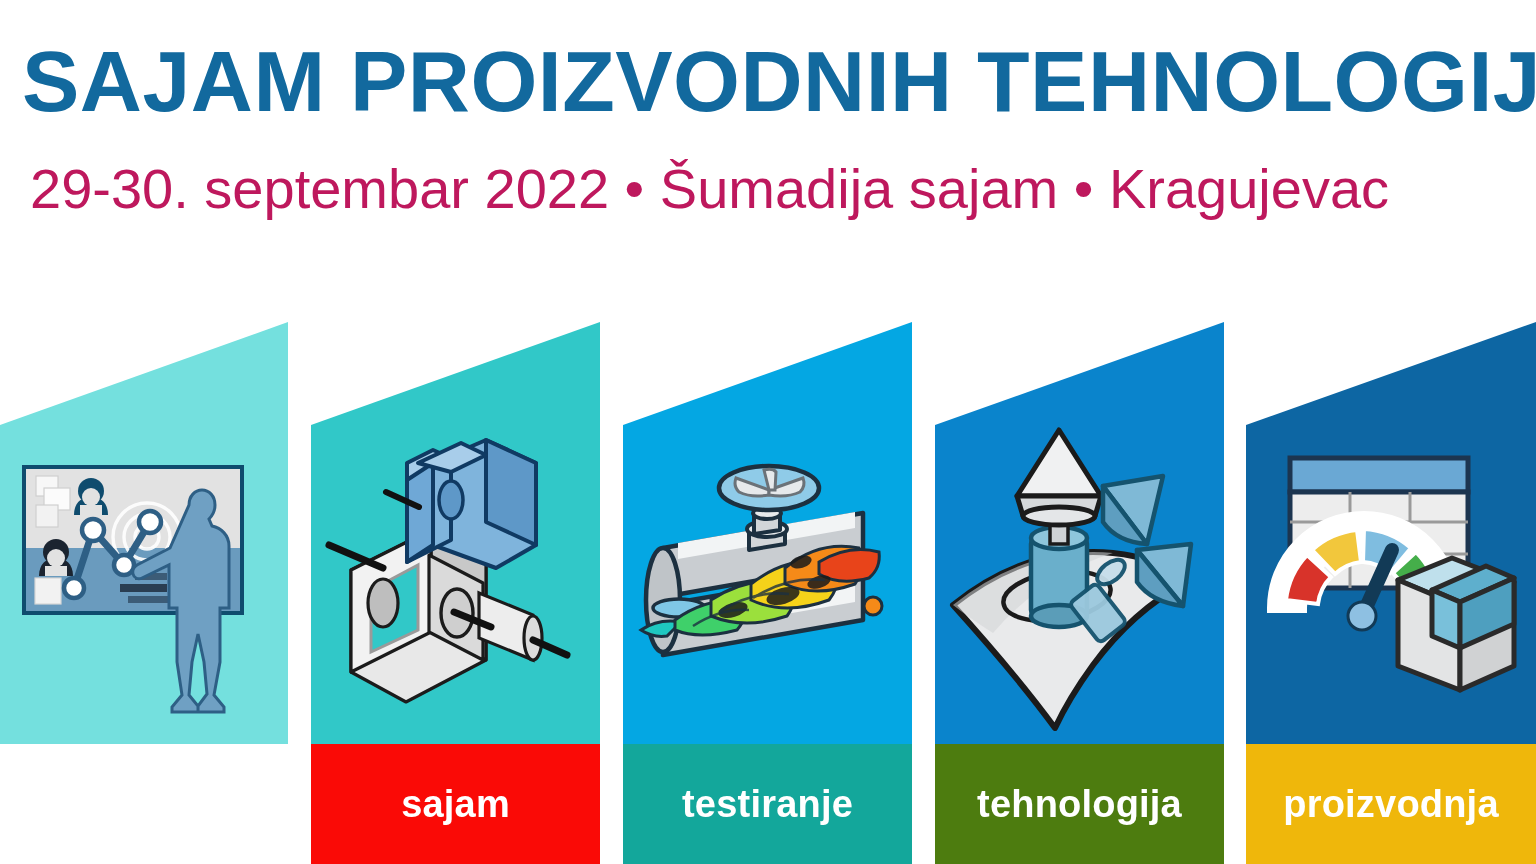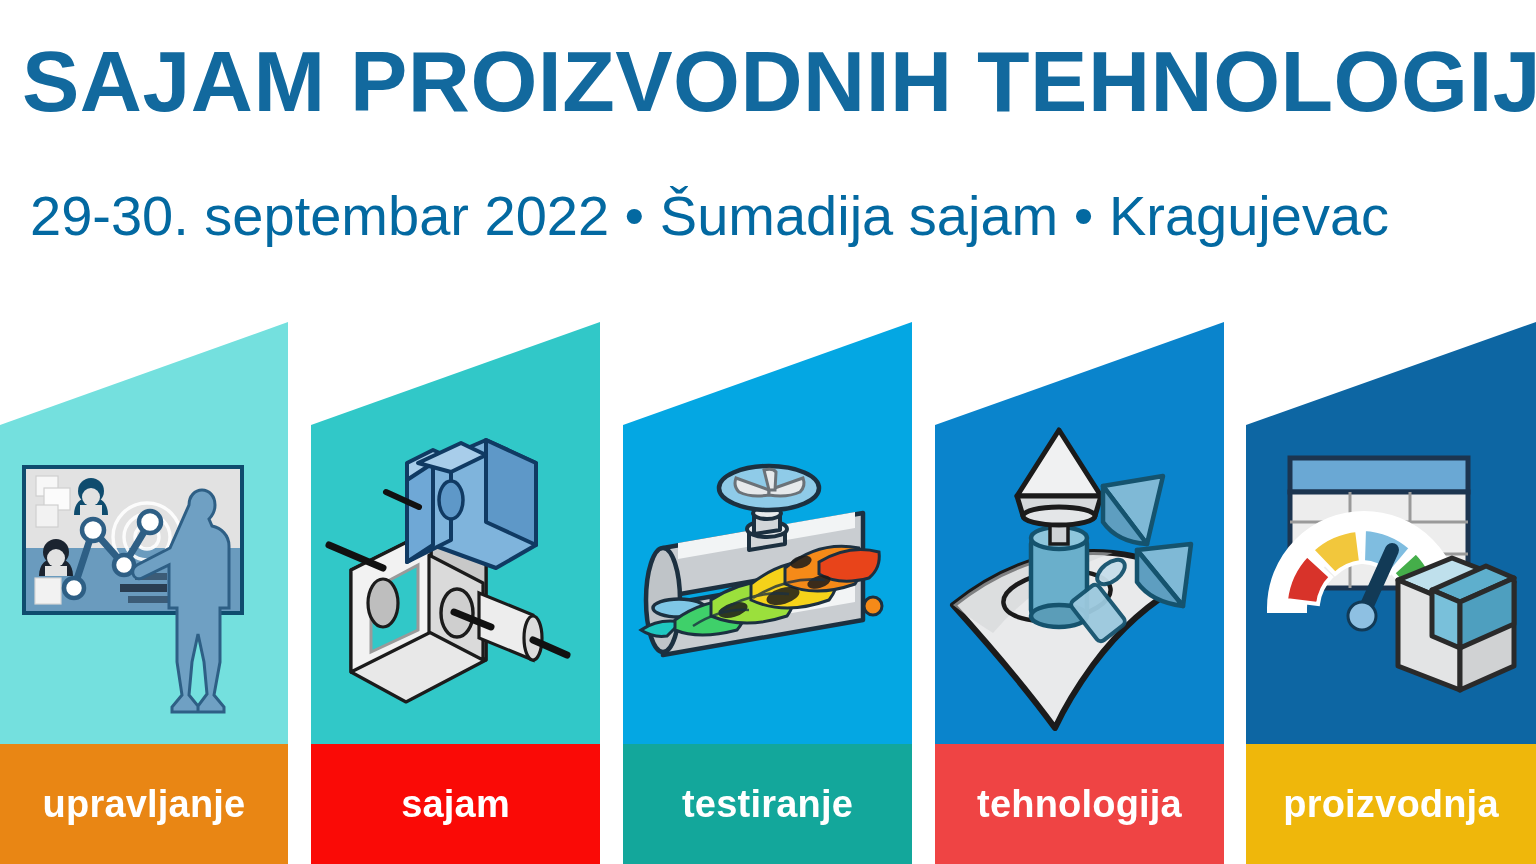--- a/index.html
+++ b/index.html
@@ -28,24 +28,23 @@
     font-stretch:condensed;
     transform:scaleX(1.0);
     transform-origin:left top;
   }
   #subtitle {
     position:absolute;
     left:30px; top:160px;
     width:1490px;
     font-size:56px;
     font-weight:400;
-    color:#0369a1;
+    color:#be185d;
     white-space:nowrap;
     line-height:1.05;
-    margin-top:27px;
   }
 
   
   #panels {
     position:absolute;
     left:0; top:300px;
     width:1536px; height:564px;
   }
   .panel {
     position:absolute;
@@ -138,23 +137,20 @@
 
       <rect x="135" y="273" width="32" height="7" fill="#3C5C77"></rect>
       <rect x="120" y="284" width="47" height="8" fill="#2A3E52"></rect>
       <rect x="128" y="296" width="40" height="7" fill="#3C5C77"></rect>
 
       <g fill="#6FA0C3" stroke="#2E5F85" stroke-width="3">
         <path d="M189 205c0-9 6-15 13-15s13 6 13 15c0 8-4 12-6 14l3 7c9 2 17 9 17 20v62h-9v54l-6 33 10 12v5h-26v-6l9-12-3-32-6-28-6 28-3 33 9 11v6h-26v-5l10-12-5-33v-54h-8v-43l-27 13c-4 2-8 0-9-4s1-7 4-9l33-17z"></path>
       </g>
     </svg>
 
-    <div class="panel-label" style="background:#E98614;">
-      <span>upravljanje</span>
-    </div>
   </div>
 
   <div class="panel" style="left:311px;width:289px;">
     <svg class="panel-body" viewBox="0 0 289 444" preserveAspectRatio="none">
       <polygon points="0,125 289,22 289,444 0,444" fill="#31C8C8"></polygon>
     </svg>
 
     <svg class="art" viewBox="0 0 289 444">
 
       <g stroke="#1b1b1b" stroke-width="3.2" stroke-linejoin="round">
@@ -286,21 +282,21 @@
         <path d="M202 250 L256 244 L248 306 Z" fill="#7FB9D6"></path>
         <path d="M202 250 L248 306 Q216 302 202 282 Z" fill="#5E9EC0"></path>
       </g>
 
       <g stroke="#15536E" stroke-width="4" stroke-linejoin="round" opacity="0.95">
         <rect x="146" y="288" width="34" height="50" rx="5" fill="#9CC9DE" transform="rotate(-38 163 313)"></rect>
         <ellipse cx="176" cy="272" rx="16" ry="9" fill="#C7DEEA" transform="rotate(-38 176 272)"></ellipse>
       </g>
     </svg>
 
-    <div class="panel-label" style="background:#ef4444;">
+    <div class="panel-label" style="background:#4d7c0f;">
       <span>tehnologija</span>
     </div>
   </div>
 
   <div class="panel" style="left:1246px;width:290px;">
     <svg class="panel-body" viewBox="0 0 290 444" preserveAspectRatio="none">
       <polygon points="0,125 290,22 290,444 0,444" fill="#0D66A3"></polygon>
     </svg>
 
     <svg class="art" viewBox="0 0 290 444">

